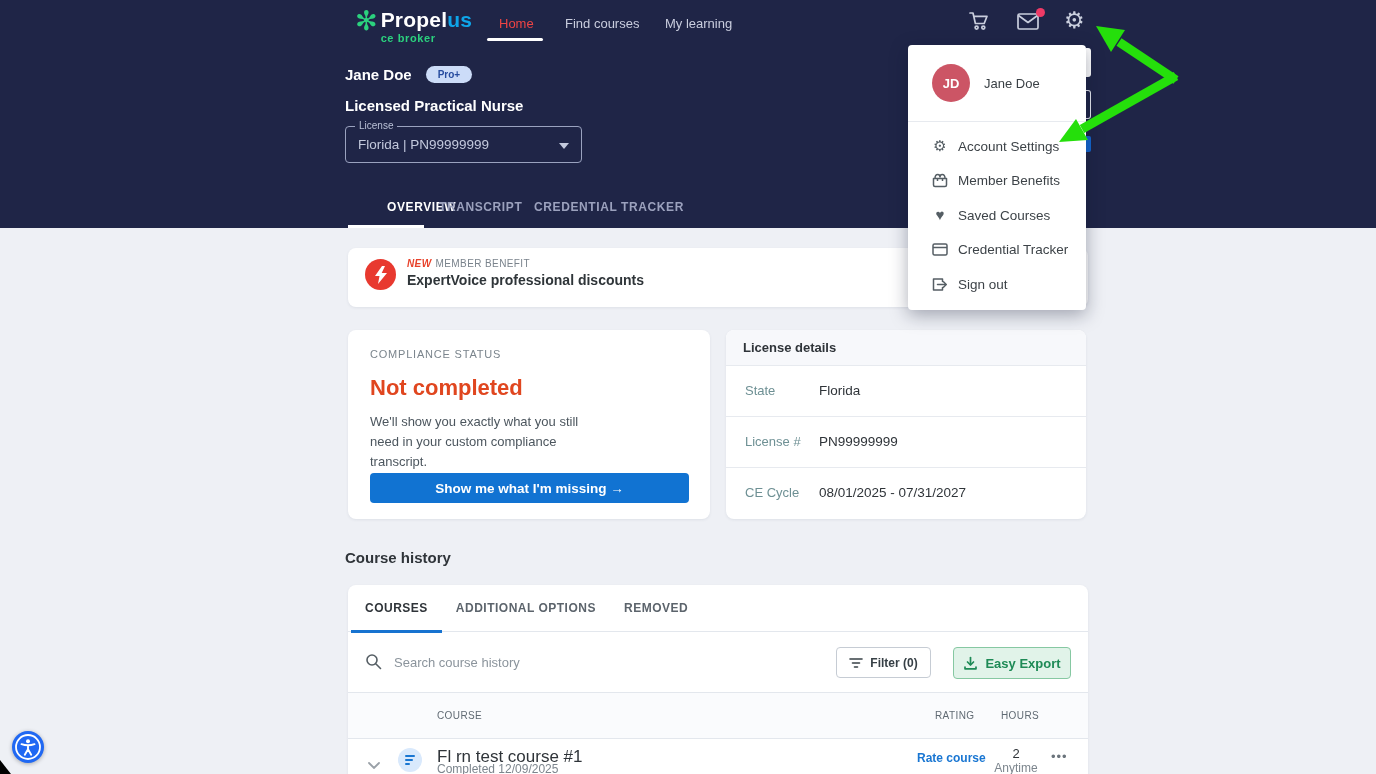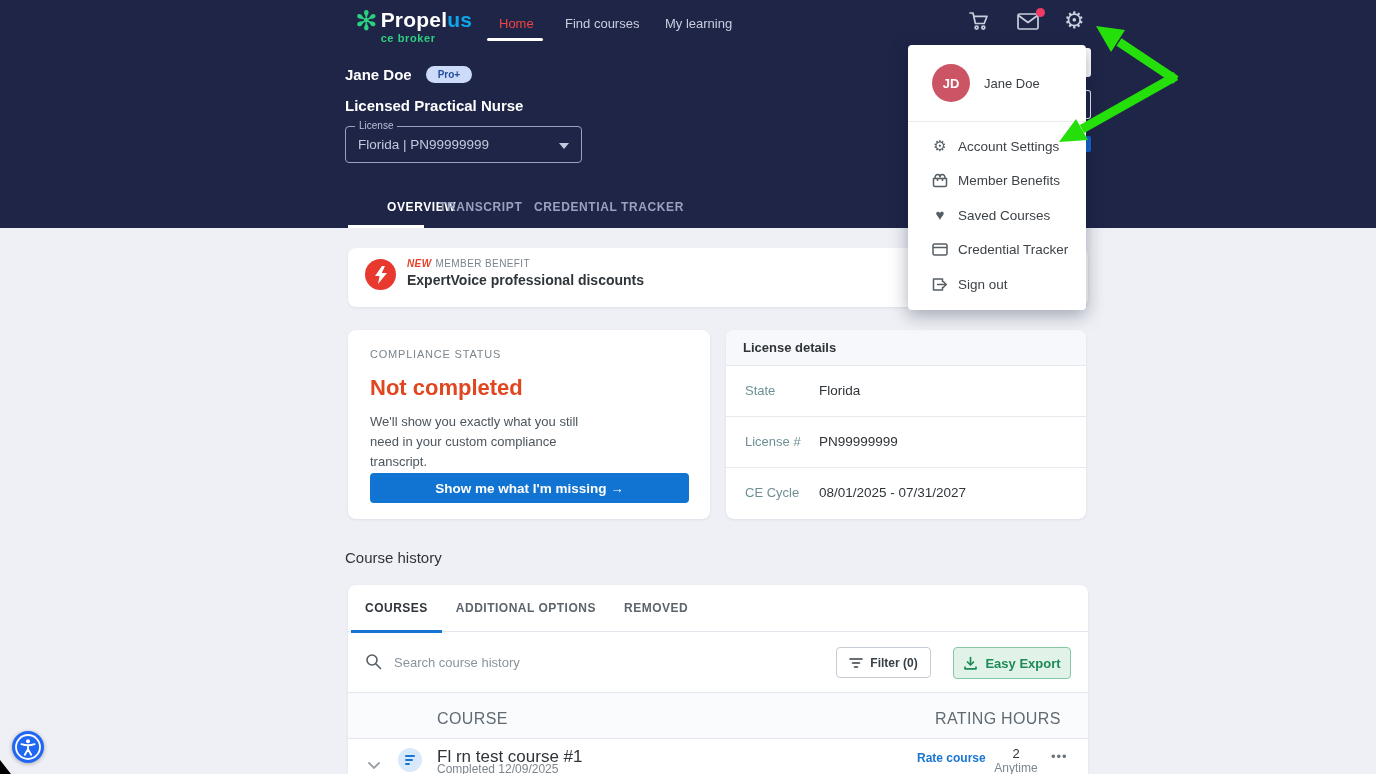--- a/index.html
+++ b/index.html
@@ -50,35 +50,35 @@
   .donut-label { position:absolute; left:0; top:0; width:68px; height:68px; display:flex; align-items:center; justify-content:center; font-size:19px; font-weight:bold; color:#d94118; }
   .comp-cta { position:absolute; left:22px; top:143px; width:319px; height:30px; background:#1173d2; border:none; border-radius:4px; color:#ffffff; font-size:13.5px; font-weight:600; font-family:inherit; cursor:pointer; }
 
   .license-card { left:726px; top:330px; width:360px; height:189px; overflow:hidden; }
   .lc-header { height:36px; background:#f7f8fb; border-bottom:1px solid #e7eaef; font-size:13px; font-weight:bold; color:#2f3439; line-height:36px; padding-left:17px; border-radius:8px 8px 0 0; }
   .lc-row { position:relative; height:51px; border-bottom:1px solid #e7eaef; }
   .lc-row:last-child { border-bottom:none; }
   .lc-label { position:absolute; left:19px; top:17px; font-size:13px; color:#6e9094; }
   .lc-value { position:absolute; left:93px; top:17px; font-size:13.5px; color:#2f3439; }
 
-  .ch-title { position:absolute; left:345px; top:549px; font-size:15px; font-weight:normal; color:#2f3439; }
+  .ch-title { position:absolute; left:345px; top:549px; font-size:15px; font-weight:bold; color:#2f3439; }
   .course-card { left:348px; top:585px; width:740px; height:200px; border-radius:8px 8px 0 0; }
   .cc-tabs { position:relative; height:47px; border-bottom:1px solid #e3e7ed; display:flex; align-items:center; }
   .cc-tab { font-size:12px; font-weight:bold; letter-spacing:.5px; color:#5c646c; padding:0 14px; height:47px; line-height:47px; cursor:pointer; position:relative; }
   .cc-tab:first-child { margin-left:3px; }
   .cc-tab.active { color:#2f3439; }
   .cc-tab.active::after { content:""; position:absolute; left:0; bottom:-1px; width:100%; height:3px; background:#1773d0; }
   .cc-search-row { position:relative; height:61px; border-bottom:1px solid #e3e7ed; }
   .search-icon-wrap { position:absolute; left:17px; top:21px; }
   .search-input { position:absolute; left:46px; top:16px; width:380px; height:28px; border:none; outline:none; font-size:13px; color:#0c4a6e; font-family:inherit; }
   .search-input::placeholder { color:#8b949c; }
   .filter-btn { position:absolute; left:488px; top:15px; width:95px; height:31px; background:#ffffff; border:1px solid #c6ccd4; border-radius:4px; display:flex; align-items:center; justify-content:center; gap:7px; font-size:12px; font-weight:600; color:#374046; cursor:pointer; font-family:inherit; }
   .export-btn { position:absolute; left:605px; top:15px; width:118px; height:32px; background:#e1f3e9; border:1px solid #86c8a2; border-radius:4px; display:flex; align-items:center; justify-content:center; gap:7px; font-size:13px; font-weight:bold; color:#1e8a56; cursor:pointer; font-family:inherit; }
   .cc-thead { position:relative; height:46px; background:#fafbfd; border-bottom:1px solid #e3e7ed; }
-  .th { position:absolute; top:17px; font-size:16px; letter-spacing:.4px; color:#606a73; }
+  .th { position:absolute; top:17px; font-size:10px; letter-spacing:.4px; color:#606a73; }
   .cc-row { position:relative; height:48px; }
   .row-chevron { position:absolute; left:20px; top:16px; cursor:pointer; }
   .row-type-icon { position:absolute; left:50px; top:9px; width:24px; height:24px; border-radius:50%; background:#d9e9fc; display:flex; flex-direction:column; justify-content:center; gap:2px; padding-left:7px; }
   .row-type-icon i { display:block; height:2px; background:#1976d2; border-radius:1px; }
   .row-title { position:absolute; left:89px; top:8px; font-size:17px; color:#2f3439; }
   .row-sub { position:absolute; left:89px; top:23px; font-size:12px; color:#7c858d; }
   .rate-link { position:absolute; left:569px; top:12px; width:70px; font-size:12px; font-weight:bold; color:#1976d2; cursor:pointer; }
   .hours-num { position:absolute; left:640px; top:7px; width:56px; text-align:center; font-size:13px; color:#2f3439; }
   .hours-sub { position:absolute; left:640px; top:22px; width:56px; text-align:center; font-size:12px; color:#7c858d; }
   .more-dots { position:absolute; left:703px; top:10px; font-size:13px; letter-spacing:1px; color:#6b747c; cursor:pointer; }

